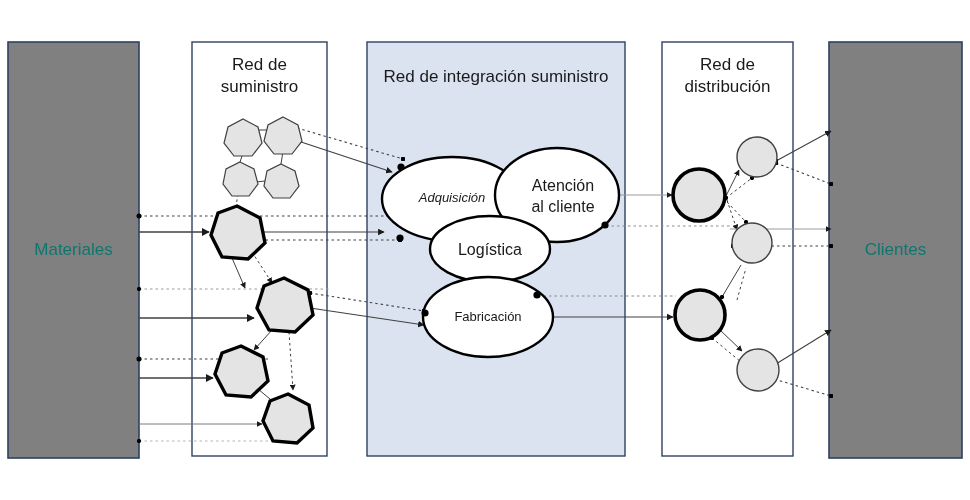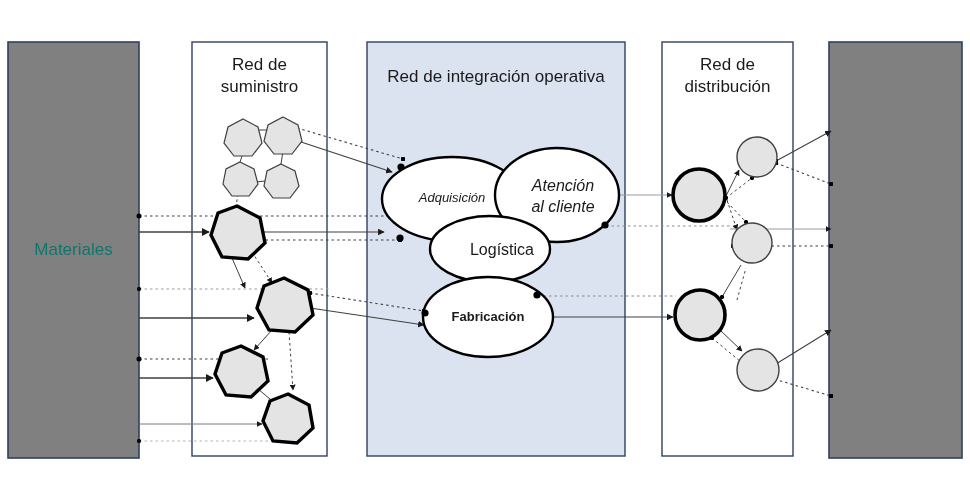--- a/index.html
+++ b/index.html
@@ -198,31 +198,32 @@
       <circle cx="401" cy="167" r="3.6"></circle>
       <circle cx="400" cy="238" r="3.6"></circle>
       <circle cx="605" cy="225" r="3.6"></circle>
       <circle cx="425" cy="313" r="3.6"></circle>
       <circle cx="537" cy="295" r="3.6"></circle>
     </g>
   </svg>
 
   <div class="endcap-label" style="left:8px; top:240px; width:131px;">Materiales</div>
 
+  <div class="endcap-label" style="left:829px; top:240px; width:133px;">Clientes</div>
 
   <div class="panel-label" style="left:192px; top:54px; width:135px;">Red de
 suministro</div>
 
-  <div class="panel-label" style="left:367px; top:66px; width:258px;">Red de integración operativa</div>
+  <div class="panel-label" style="left:367px; top:66px; width:258px;">Red de integración suministro</div>
 
   <div class="panel-label" style="left:662px; top:54px; width:131px;">Red de
 distribución</div>
 
   <div class="node-label" style="left:382px; top:190px; width:140px; font-size:13px; line-height:16px;font-style:italic;">Adquisición</div>
 
-  <div class="node-label" style="left:495px; top:175px; width:136px; font-size:16px; line-height:21px;font-style:italic;">Atención
+  <div class="node-label" style="left:495px; top:175px; width:136px; font-size:16px; line-height:21px;">Atención
 al cliente</div>
 
-  <div class="node-label" style="left:430px; top:239px; width:120px; font-size:16px; line-height:21px;margin-left:12px;">Logística</div>
-
-  <div class="node-label" style="left:423px; top:309px; width:130px; font-size:13px; line-height:16px;font-weight:bold;">Fabricación</div>
+  <div class="node-label" style="left:430px; top:239px; width:120px; font-size:16px; line-height:21px;">Logística</div>
+
+  <div class="node-label" style="left:423px; top:309px; width:130px; font-size:13px; line-height:16px;">Fabricación</div>
 
 </div>
 
 </body></html>

